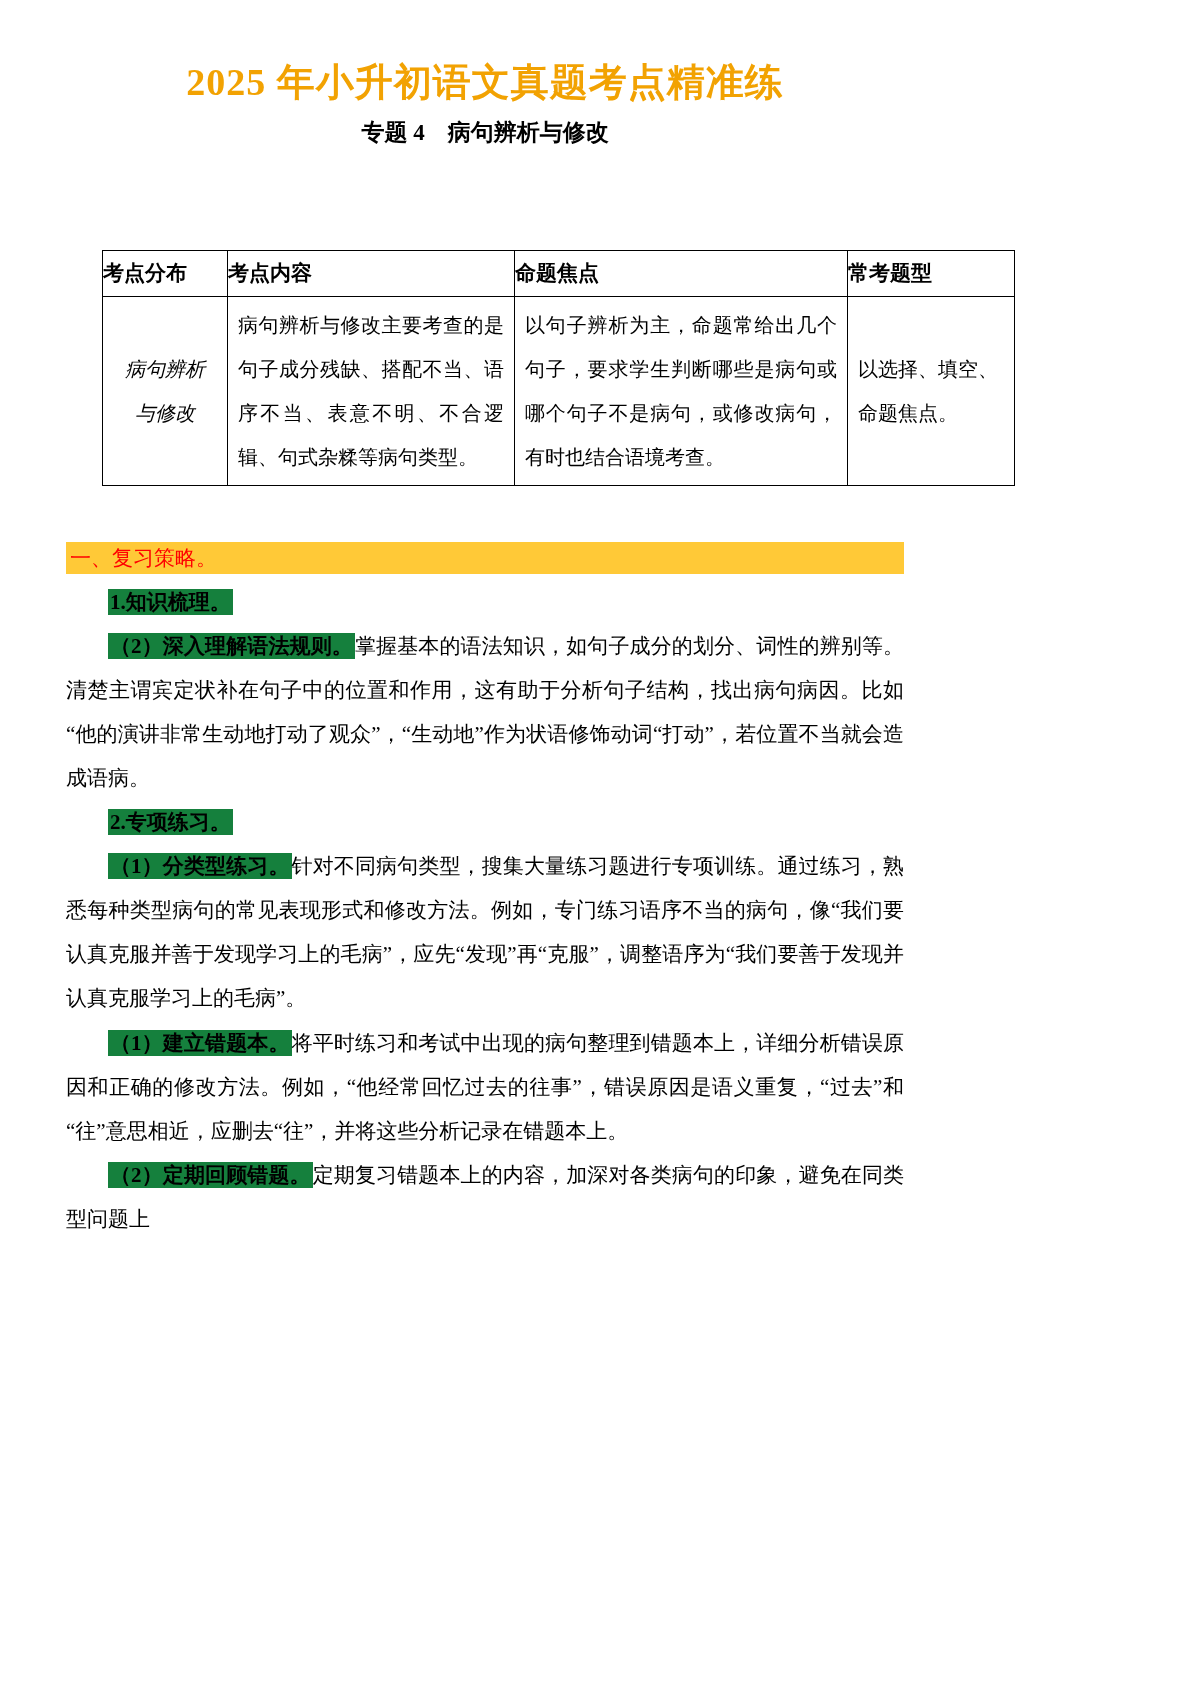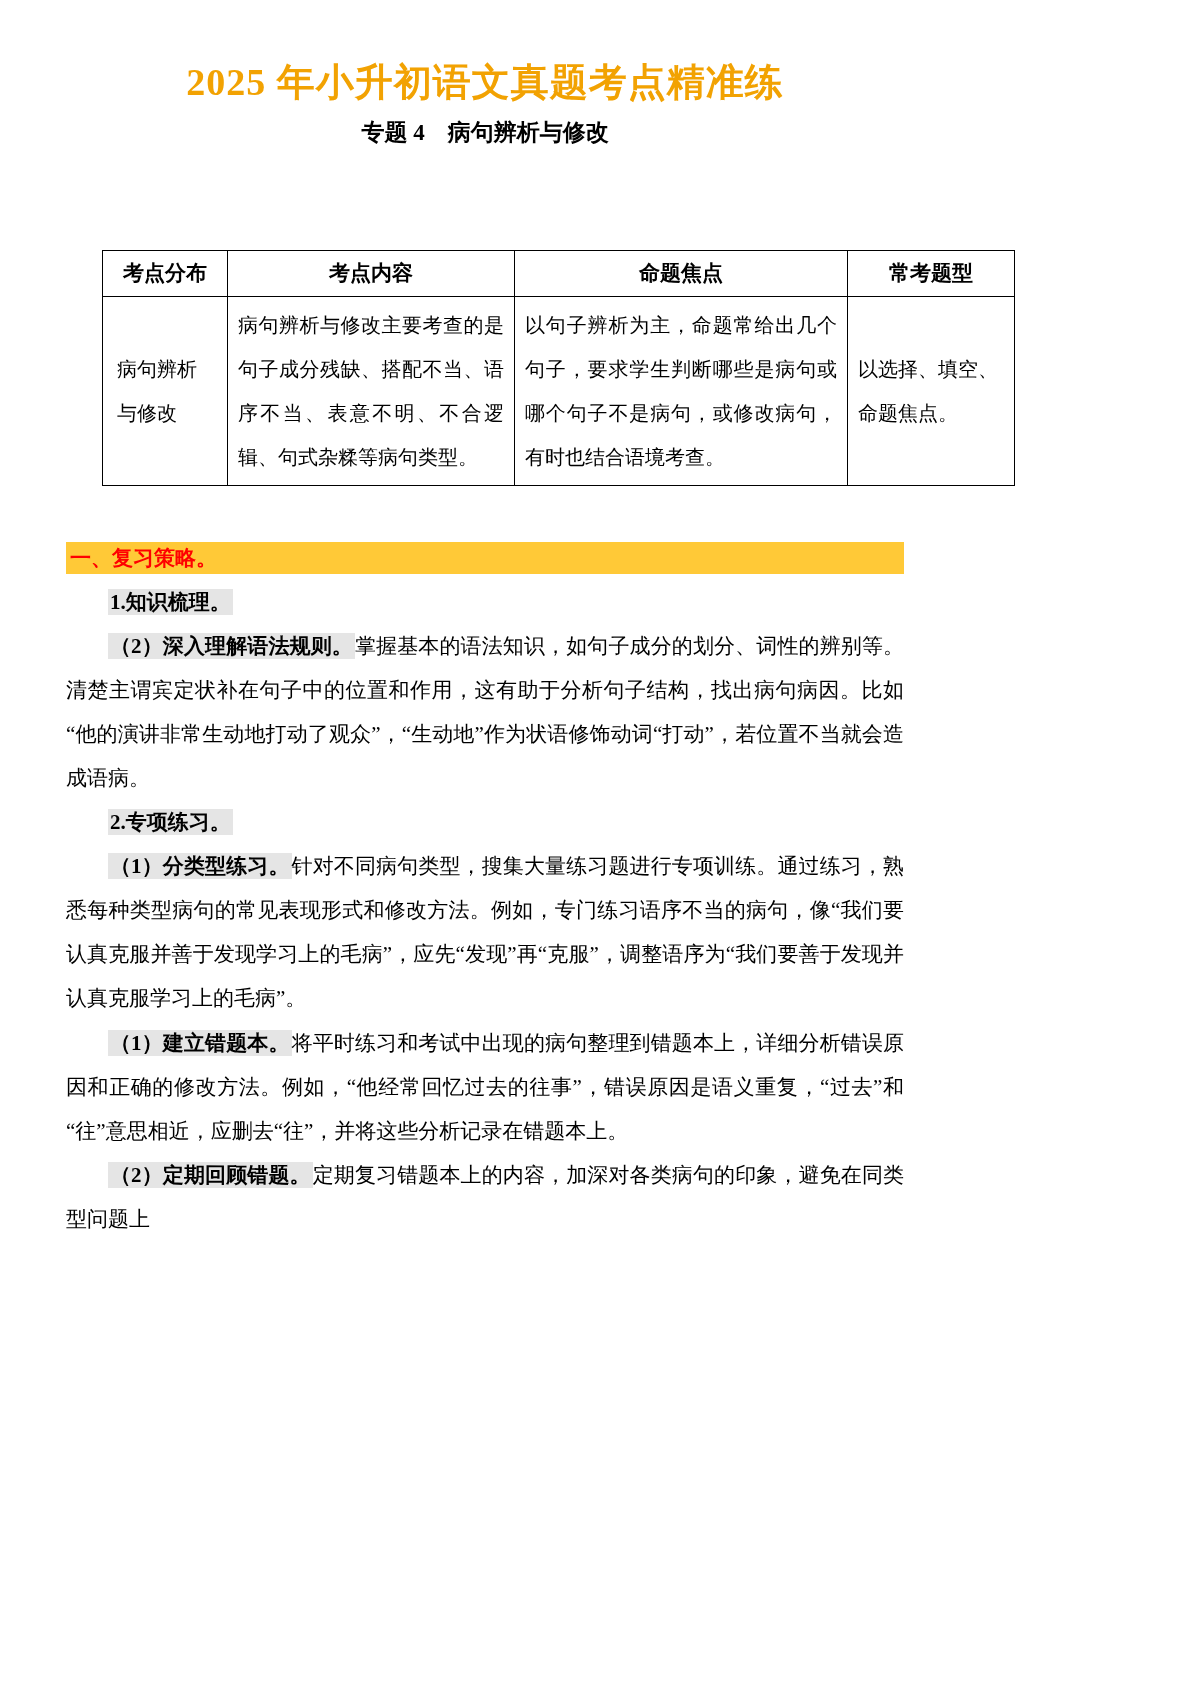--- a/index.html
+++ b/index.html
@@ -37,52 +37,52 @@
     margin: 100px 0 0 36px;
     table-layout: fixed;
     font-size: 20px;
   }
   table.points-table th, table.points-table td {
     border: 1.5px solid #000000;
     vertical-align: middle;
   }
   table.points-table th {
     font-weight: bold;
-    text-align: center;
+    text-align: left;
     height: 46px;
     font-size: 21px;
   }
-  td.cell-c1 { padding: 6px 14px; line-height: 2.2; }
+  td.cell-c1 { text-align: center; padding: 6px 14px; line-height: 2.2; font-style: italic; }
   td.cell-c2 { text-align: justify; padding: 6px 10px; line-height: 2.2; }
   td.cell-c3 { text-align: justify; padding: 6px 10px; line-height: 2.2; }
   td.cell-c4 { text-align: left;   padding: 6px 10px; line-height: 2.2; }
   .section-bar {
     margin-top: 56px;
     background: #FFC937;
     padding: 2px 4px;
     min-height: 30px;
   }
   .section-heading {
     color: #FF0000;
-    font-weight: bold;
+    font-weight: normal;
     font-size: 21px;
   }
   .body-text {
     margin-top: 6px;
     font-size: 21px;
     line-height: 2.1;
   }
   .para {
     text-align: justify;
     text-indent: 2em;
   }
   .para.gap-before { margin-top: 40px; }
   .subhead-line { text-indent: 2em; }
   .hl {
-    background: #e5e5e5;
+    background: #15803d;
     font-weight: bold;
     padding: 1px 2px;
   }
 </style>
 </head>
 <body>
 
 <div class="page">
 
   <h1 class="doc-title">2025 年小升初语文真题考点精准练</h1>

